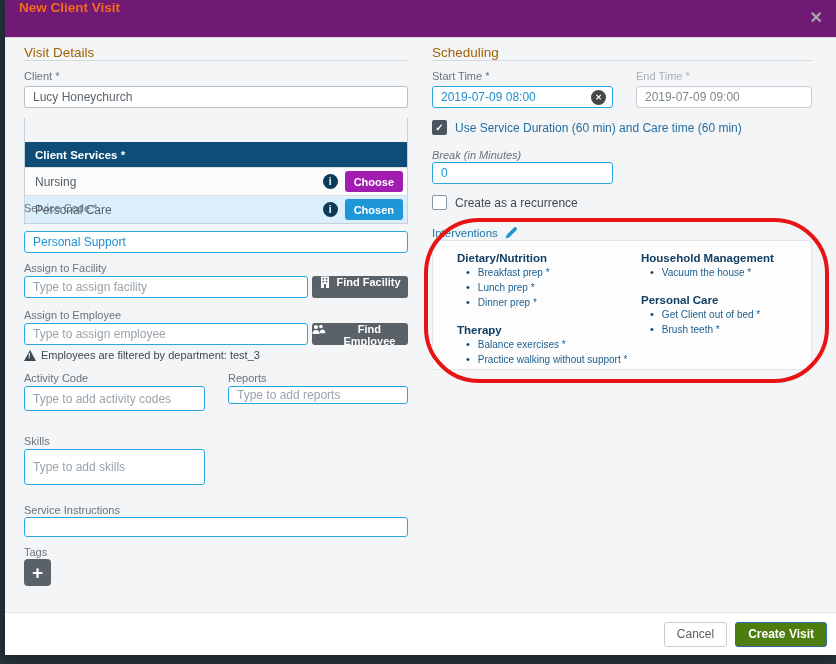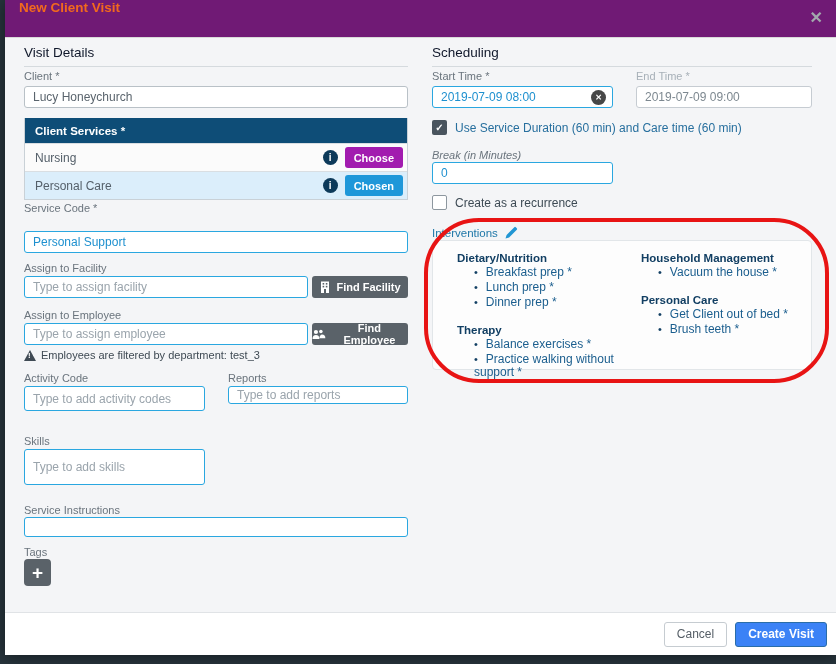--- a/index.html
+++ b/index.html
@@ -7,49 +7,49 @@
   body { font-family: "Liberation Sans", sans-serif; background: #27343c; position: relative; overflow: hidden; }
 
   .modal { position: absolute; left: 5px; top: 0; width: 831px; height: 655px;
            background: #f4f5f7; box-shadow: 0 2px 14px rgba(0,0,0,.45); }
 
   .modal-header { position: absolute; left:0; top:0; right:0; height: 38px; background:#701a75;
                   border-bottom: 1px solid #d9d9d9; display:flex; align-items:flex-start; }
   .modal-title { color:#f2691d; font-weight:bold; font-size:13.5px; padding-left:14px; }
   .close-x { position:absolute; right:13px; top:8px; color:#a2a8ad; font-size:16px; font-weight:bold; cursor:pointer; }
 
-  .section-head { position:absolute; font-size:13.5px; color:#0f172a; padding-bottom:6px;
+  .section-head { position:absolute; font-size:13.5px; color:#a16207; padding-bottom:0;
                   border-bottom:1px solid #d5dade; }
   .lbl { position:absolute; font-size:11px; color:#6a747d; }
   .lbl-disabled { color:#a7b0b8; }
 
   input.txt { position:absolute; height:22px; background:#fff; border:1px solid #2aa7e0; border-radius:3px;
               font-family:"Liberation Sans",sans-serif; font-size:12px; padding:0 8px; color:#1e90cf; outline:none; }
   input.txt::placeholder { color:#9aa4ac; opacity:1; }
   input.gray-border { border-color:#b9c1c7; color:#5a646d; }
   input.disabled-input { border-color:#c6ccd2; color:#7d8890; }
 
   
   .services-table { position:absolute; left:19px; top:118px; width:384px; border:1px solid #c9d1d7; border-top:none; }
   .services-header { height:25px; background:#0e4d77; color:#fff; font-weight:bold; font-size:11.5px;
-                     display:flex; align-items:center; padding-left:10px; }
+                     display:flex; align-items:center; padding-left:10px;margin-top:24px; }
   .service-row { height:28px; background:#fbfbfb; display:flex; align-items:center; font-size:12px; color:#55606a;
                  padding:0 4px 0 10px; border-top:1px solid #d9dee2; }
   .service-row.selected { background:#dbeefb; }
   .row-right { margin-left:auto; display:flex; align-items:center; gap:7px; }
   .info-icon { width:15px; height:15px; border-radius:50%; background:#0d3a5a; color:#fff; font-size:10px;
                font-weight:bold; display:flex; align-items:center; justify-content:center; cursor:pointer; }
   .btn-small { height:21px; border:none; border-radius:3px; color:#fff; font-weight:bold; font-size:11px;
                font-family:"Liberation Sans",sans-serif; padding:0 9px; cursor:pointer; }
   .bg-slate { background:#a21caf; }
   .bg-blue { background:#1e97d9; }
 
   .find-btn { position:absolute; height:22px; width:96px; background:#5a6269; border:none; border-radius:3px;
               color:#fff; font-weight:bold; font-size:11px; font-family:"Liberation Sans",sans-serif;
-              display:flex; align-items:center; justify-content:center; gap:5px; cursor:pointer; }
+              display:flex; justify-content:center; gap:5px; cursor:pointer; }
 
   .warn-row { position:absolute; display:flex; align-items:center; gap:5px; font-size:11px; color:#3f4a54; }
   .warn-tri { width:0; height:0; border-left:6px solid transparent; border-right:6px solid transparent;
               border-bottom:11px solid #3f4a54; position:relative; display:inline-block; }
   .warn-tri span { position:absolute; left:-2px; top:1px; color:#fff; font-size:8px; font-weight:bold; }
 
   .tag-add { position:absolute; width:27px; height:27px; background:#5a6269; border:none; border-radius:4px;
              color:#fff; font-size:19px; font-weight:bold; line-height:25px; cursor:pointer; }
 
   
@@ -66,33 +66,33 @@
 
   
   .interv-label { position:absolute; font-size:11.5px; color:#1f77a8; display:flex; align-items:center; gap:7px; }
   .interv-panel { position:absolute; left:427px; top:240px; width:380px; height:130px; background:#fdfdfd;
                   border:1px solid #e2e6e9; border-radius:4px; display:flex; }
   .interv-col { padding-top:11px; }
   .interv-col.c1 { padding-left:24px; width:208px; }
   .interv-col.c2 { padding-left:0; }
   .interv-group h4 { font-size:11.5px; color:#123f63; margin-bottom:2px; }
   .interv-group ul { list-style:none; padding-left:5px; }
-  .interv-group li { font-size:12px; color:#1b5e8e; margin:2px 12px; line-height:13px; }
+  .interv-group li { font-size:10px; color:#1b5e8e; margin:2px 4px; line-height:13px; }
   .interv-group li::before { content:"•"; color:#123f63; margin-right:8px; font-size:11px; }
   .interv-group + .interv-group { margin-top:15px; }
 
   .red-annotation { position:absolute; left:419px; top:218px; width:405px; height:165px;
                     border:4px solid #e81414; border-radius:55px; pointer-events:none; }
 
   .modal-footer { position:absolute; left:0; right:0; top:612px; height:43px; background:#fff;
                   border-top:1px solid #e0e3e6; display:flex; align-items:center; justify-content:flex-end;
                   gap:8px; padding-right:9px; }
   .btn-cancel { height:25px; padding:0 12px; background:#fff; border:1px solid #c6ccd1; border-radius:3px;
                 color:#555e66; font-size:12px; font-family:"Liberation Sans",sans-serif; cursor:pointer; }
-  .btn-primary { height:25px; padding:0 12px; background:#3b82f6; border:1px solid #2a6da8; border-radius:3px;
+  .btn-primary { height:25px; padding:0 12px; background:#4d7c0f; border:1px solid #2a6da8; border-radius:3px;
                  color:#fff; font-size:12px; font-weight:bold; font-family:"Liberation Sans",sans-serif; cursor:pointer; }
 
   .icon-svg { display:block; }
 </style>
 </head>
 <body>
 
 <div class="modal">
 
   <div class="modal-header">

